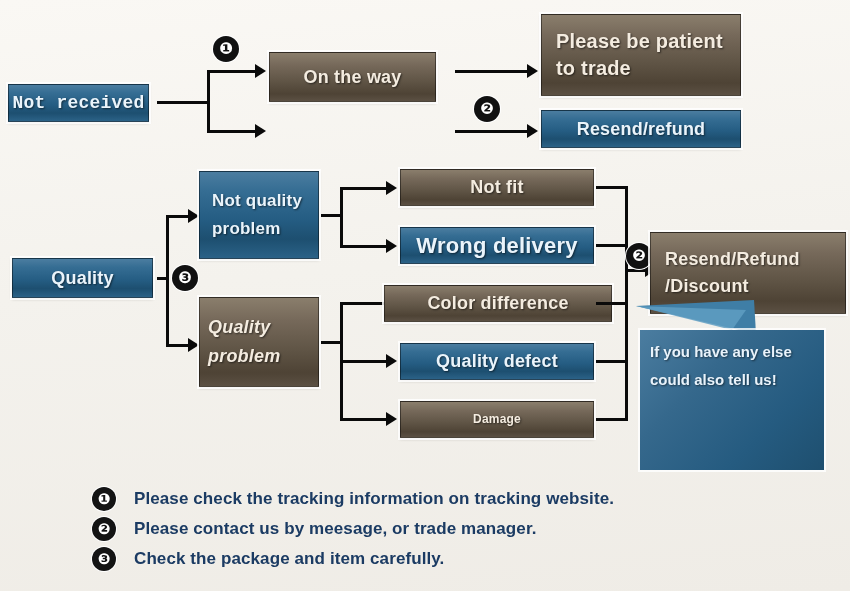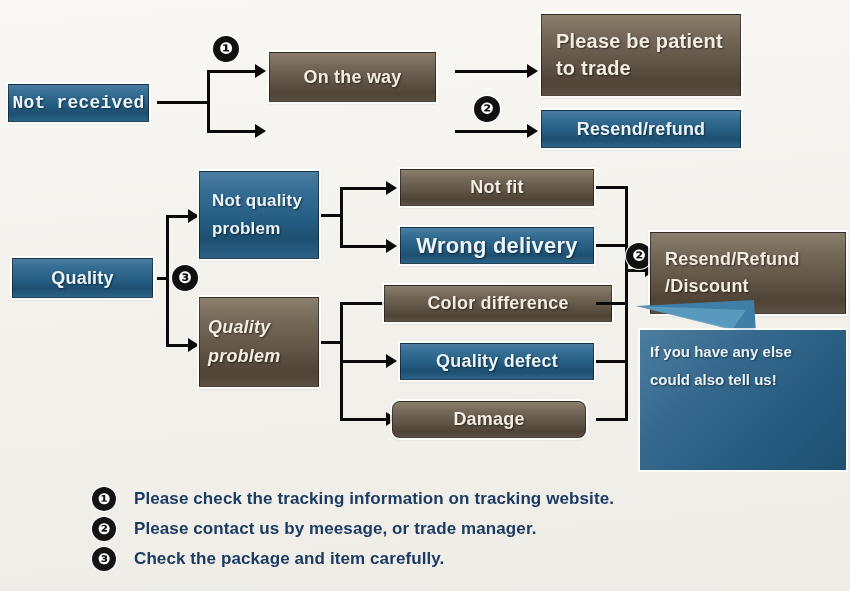--- a/index.html
+++ b/index.html
@@ -69,21 +69,21 @@
     display:flex;align-items:center;justify-content:center;
     box-shadow:0 0 0 1px #fff;
     font-family:"DejaVu Sans", sans-serif;
     line-height:1;
   }
 
   
   #bubble{
     position:absolute;
     left:640px;top:330px;
-    width:206px;height:140px;
+    width:184px;height:140px;
     background:linear-gradient(135deg,#4b7da0 0%,#35688c 35%,#255b80 70%,#1e4f6f 100%);
     color:#e9f3fb;
     font-weight:bold;
     font-size:15px;
     line-height:1.85;
     padding:8px 8px 0 10px;
     box-sizing:border-box;
     text-shadow:1px 1px 2px rgba(0,0,0,.5);
     box-shadow:0 0 0 2px rgba(255,255,255,.8);
   }
@@ -213,21 +213,21 @@
   </div>
 
   <div class="node brown center" style="left:384px;top:285px;width:228px;height:37px;font-size:18px;">
     <span class="ln">Color difference</span>
   </div>
 
   <div class="node blue center" style="left:400px;top:343px;width:194px;height:37px;font-size:18px;">
     <span class="ln">Quality defect</span>
   </div>
 
-  <div class="node brown center" style="left:392px;top:401px;width:194px;height:37px;font-size:18px;border-radius:8px;">
+  <div class="node brown center" style="left:400px;top:401px;width:194px;height:37px;font-size:12px;">
     <span class="ln">Damage</span>
   </div>
 
   <div class="hline" style="left:596px;top:186px;width:32px;"></div>
   <div class="hline" style="left:596px;top:244px;width:32px;"></div>
   <div class="hline" style="left:596px;top:302px;width:32px;"></div>
   <div class="hline" style="left:596px;top:360px;width:32px;"></div>
   <div class="hline" style="left:596px;top:418px;width:32px;"></div>
   <div class="vline" style="left:625px;top:186px;height:235px;"></div>
   <div class="hline" style="left:625px;top:269px;width:24px;"></div>

